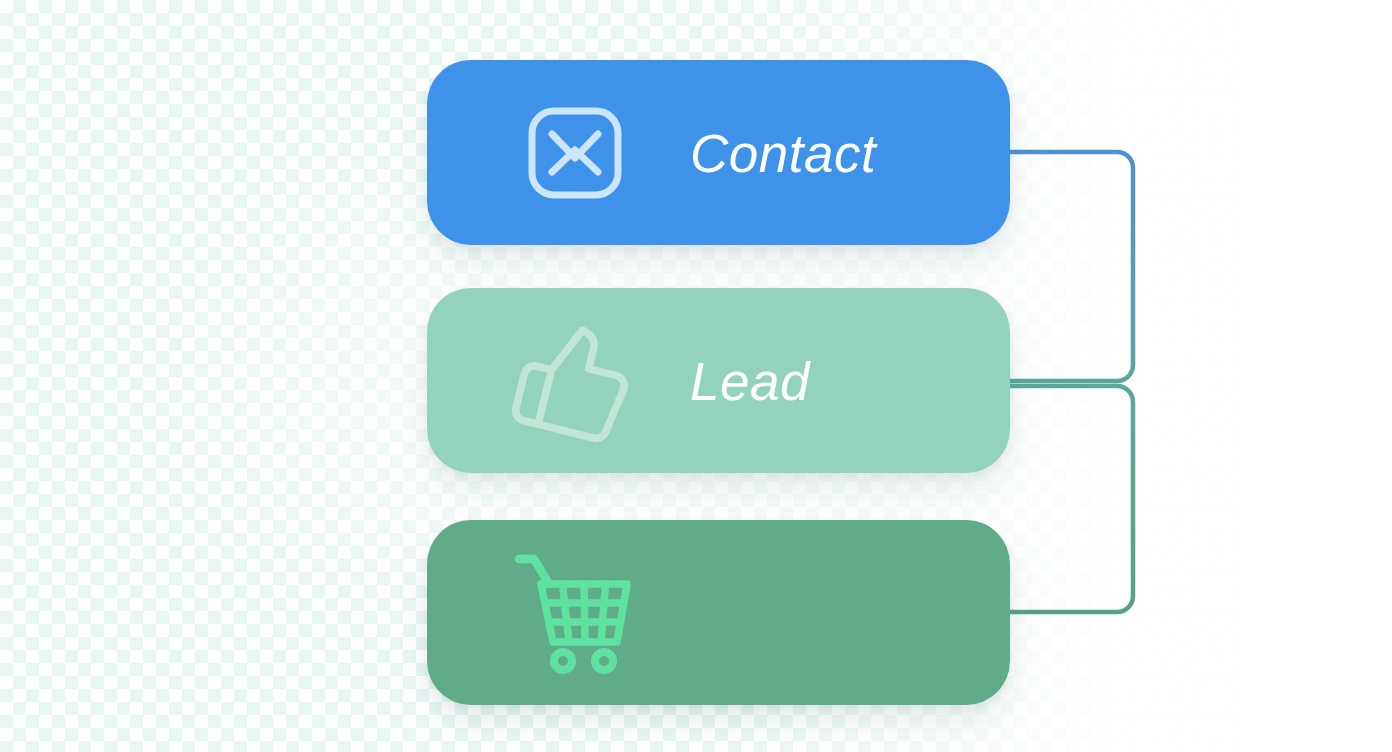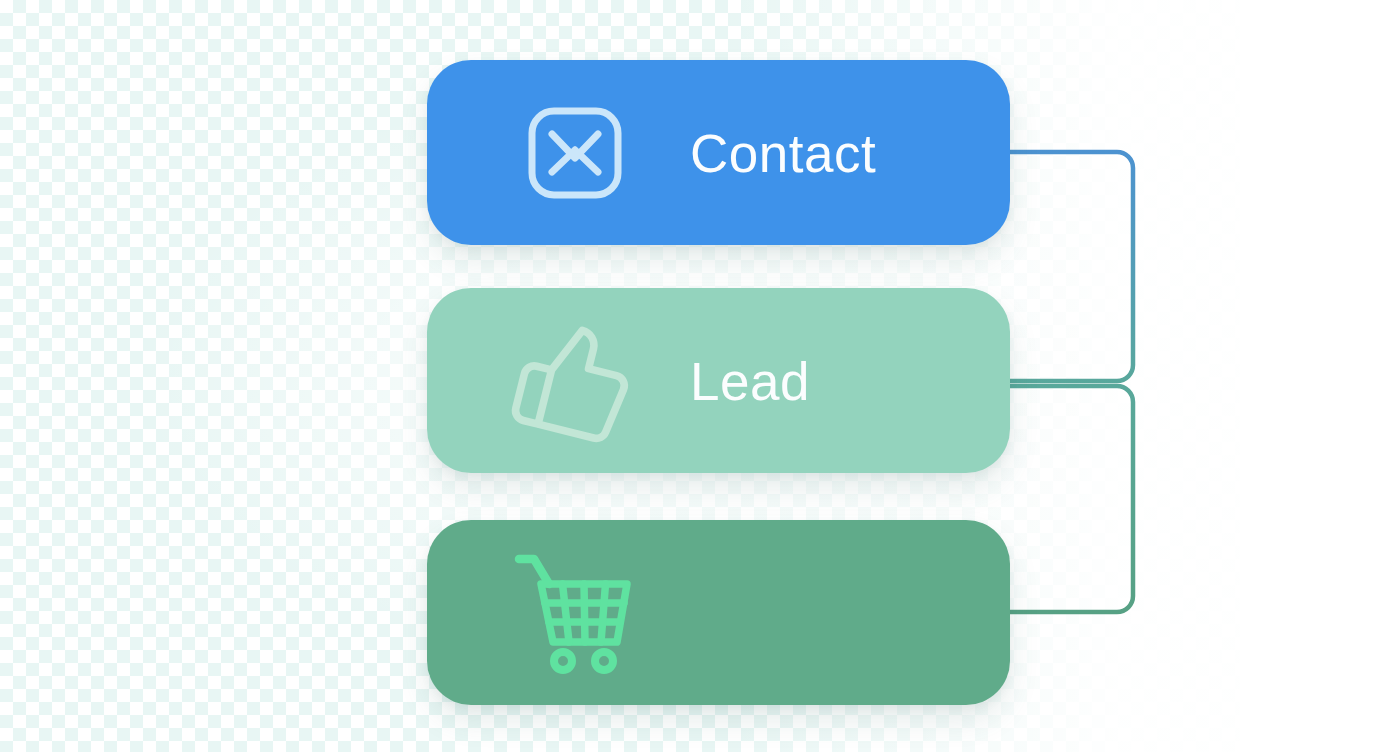--- a/index.html
+++ b/index.html
@@ -7,20 +7,21 @@
     padding: 0;
     background: #ffffff;
     font-family: "Liberation Sans", sans-serif;
   }
   #stage-canvas {
     position: relative;
     width: 1240px;
     height: 752px;
     overflow: hidden;
     background: var(--background, #ffffff);
+    font-style: italic;
   }
   
   .bg-pattern {
     position: absolute;
     inset: 0;
     background-image: conic-gradient(
       var(--pattern, #e8f6f4) 0 90deg,
       transparent 90deg 180deg,
       var(--pattern, #e8f6f4) 180deg 270deg,
       transparent 270deg 360deg);

